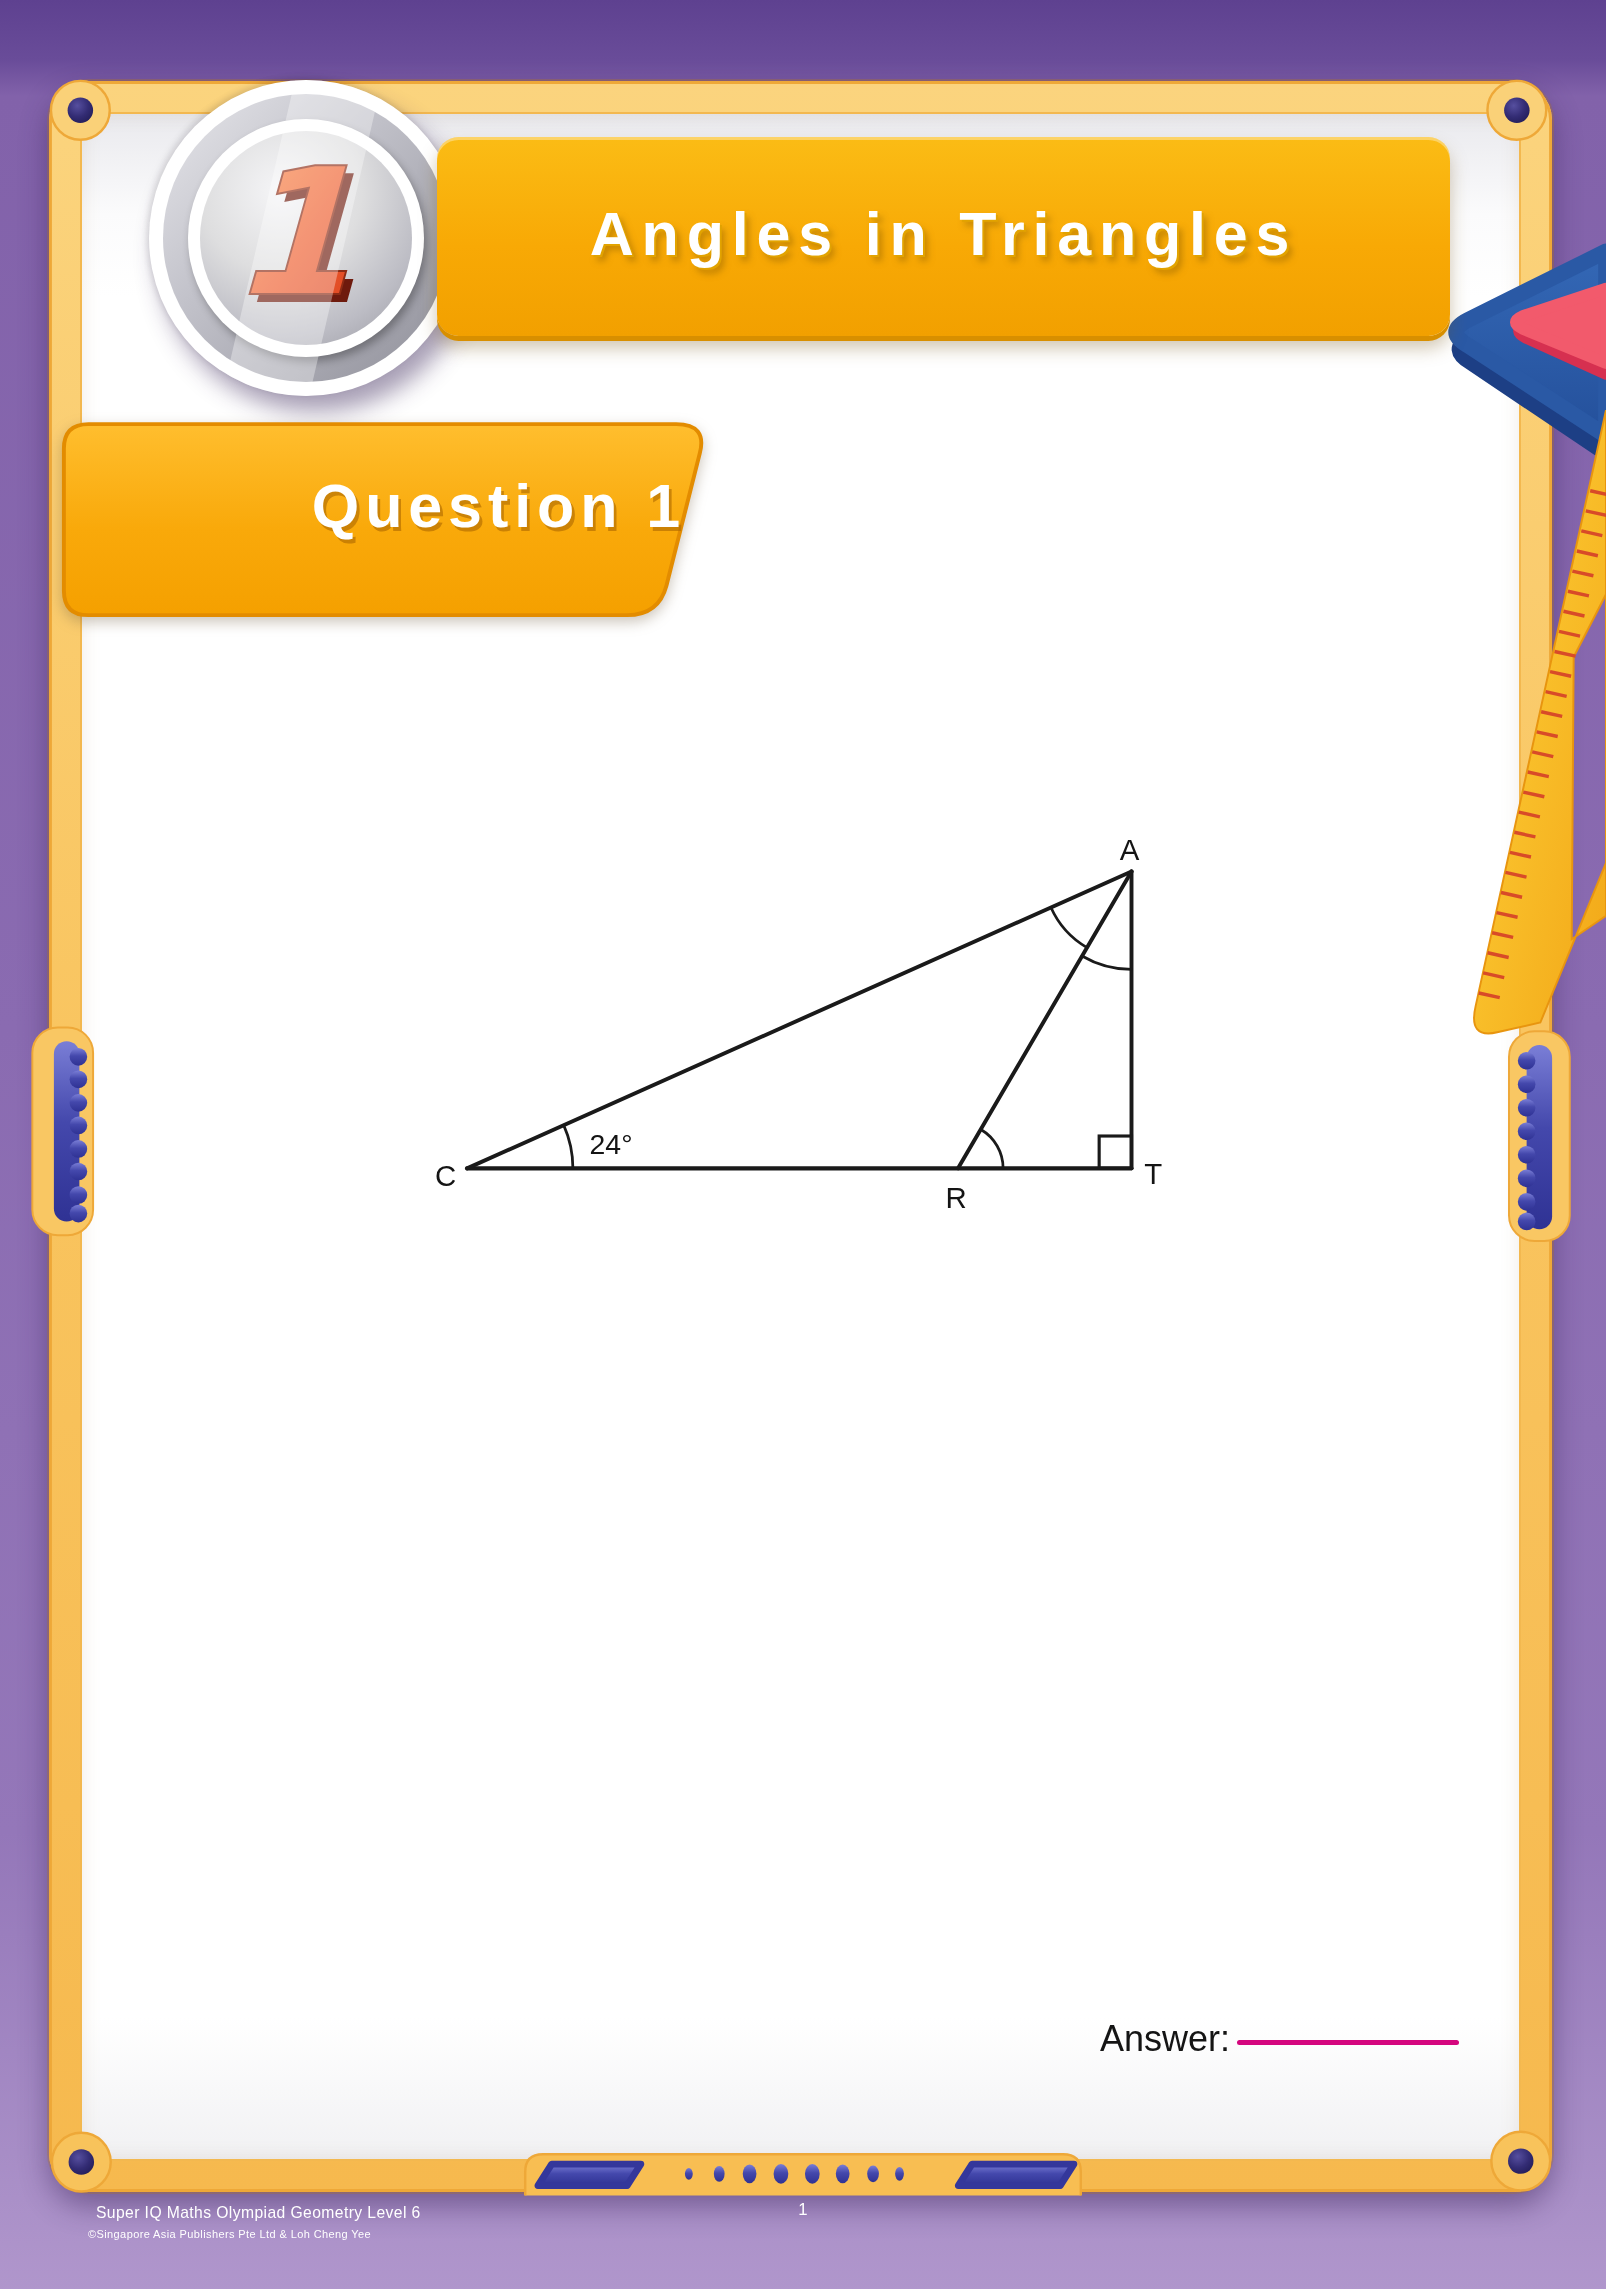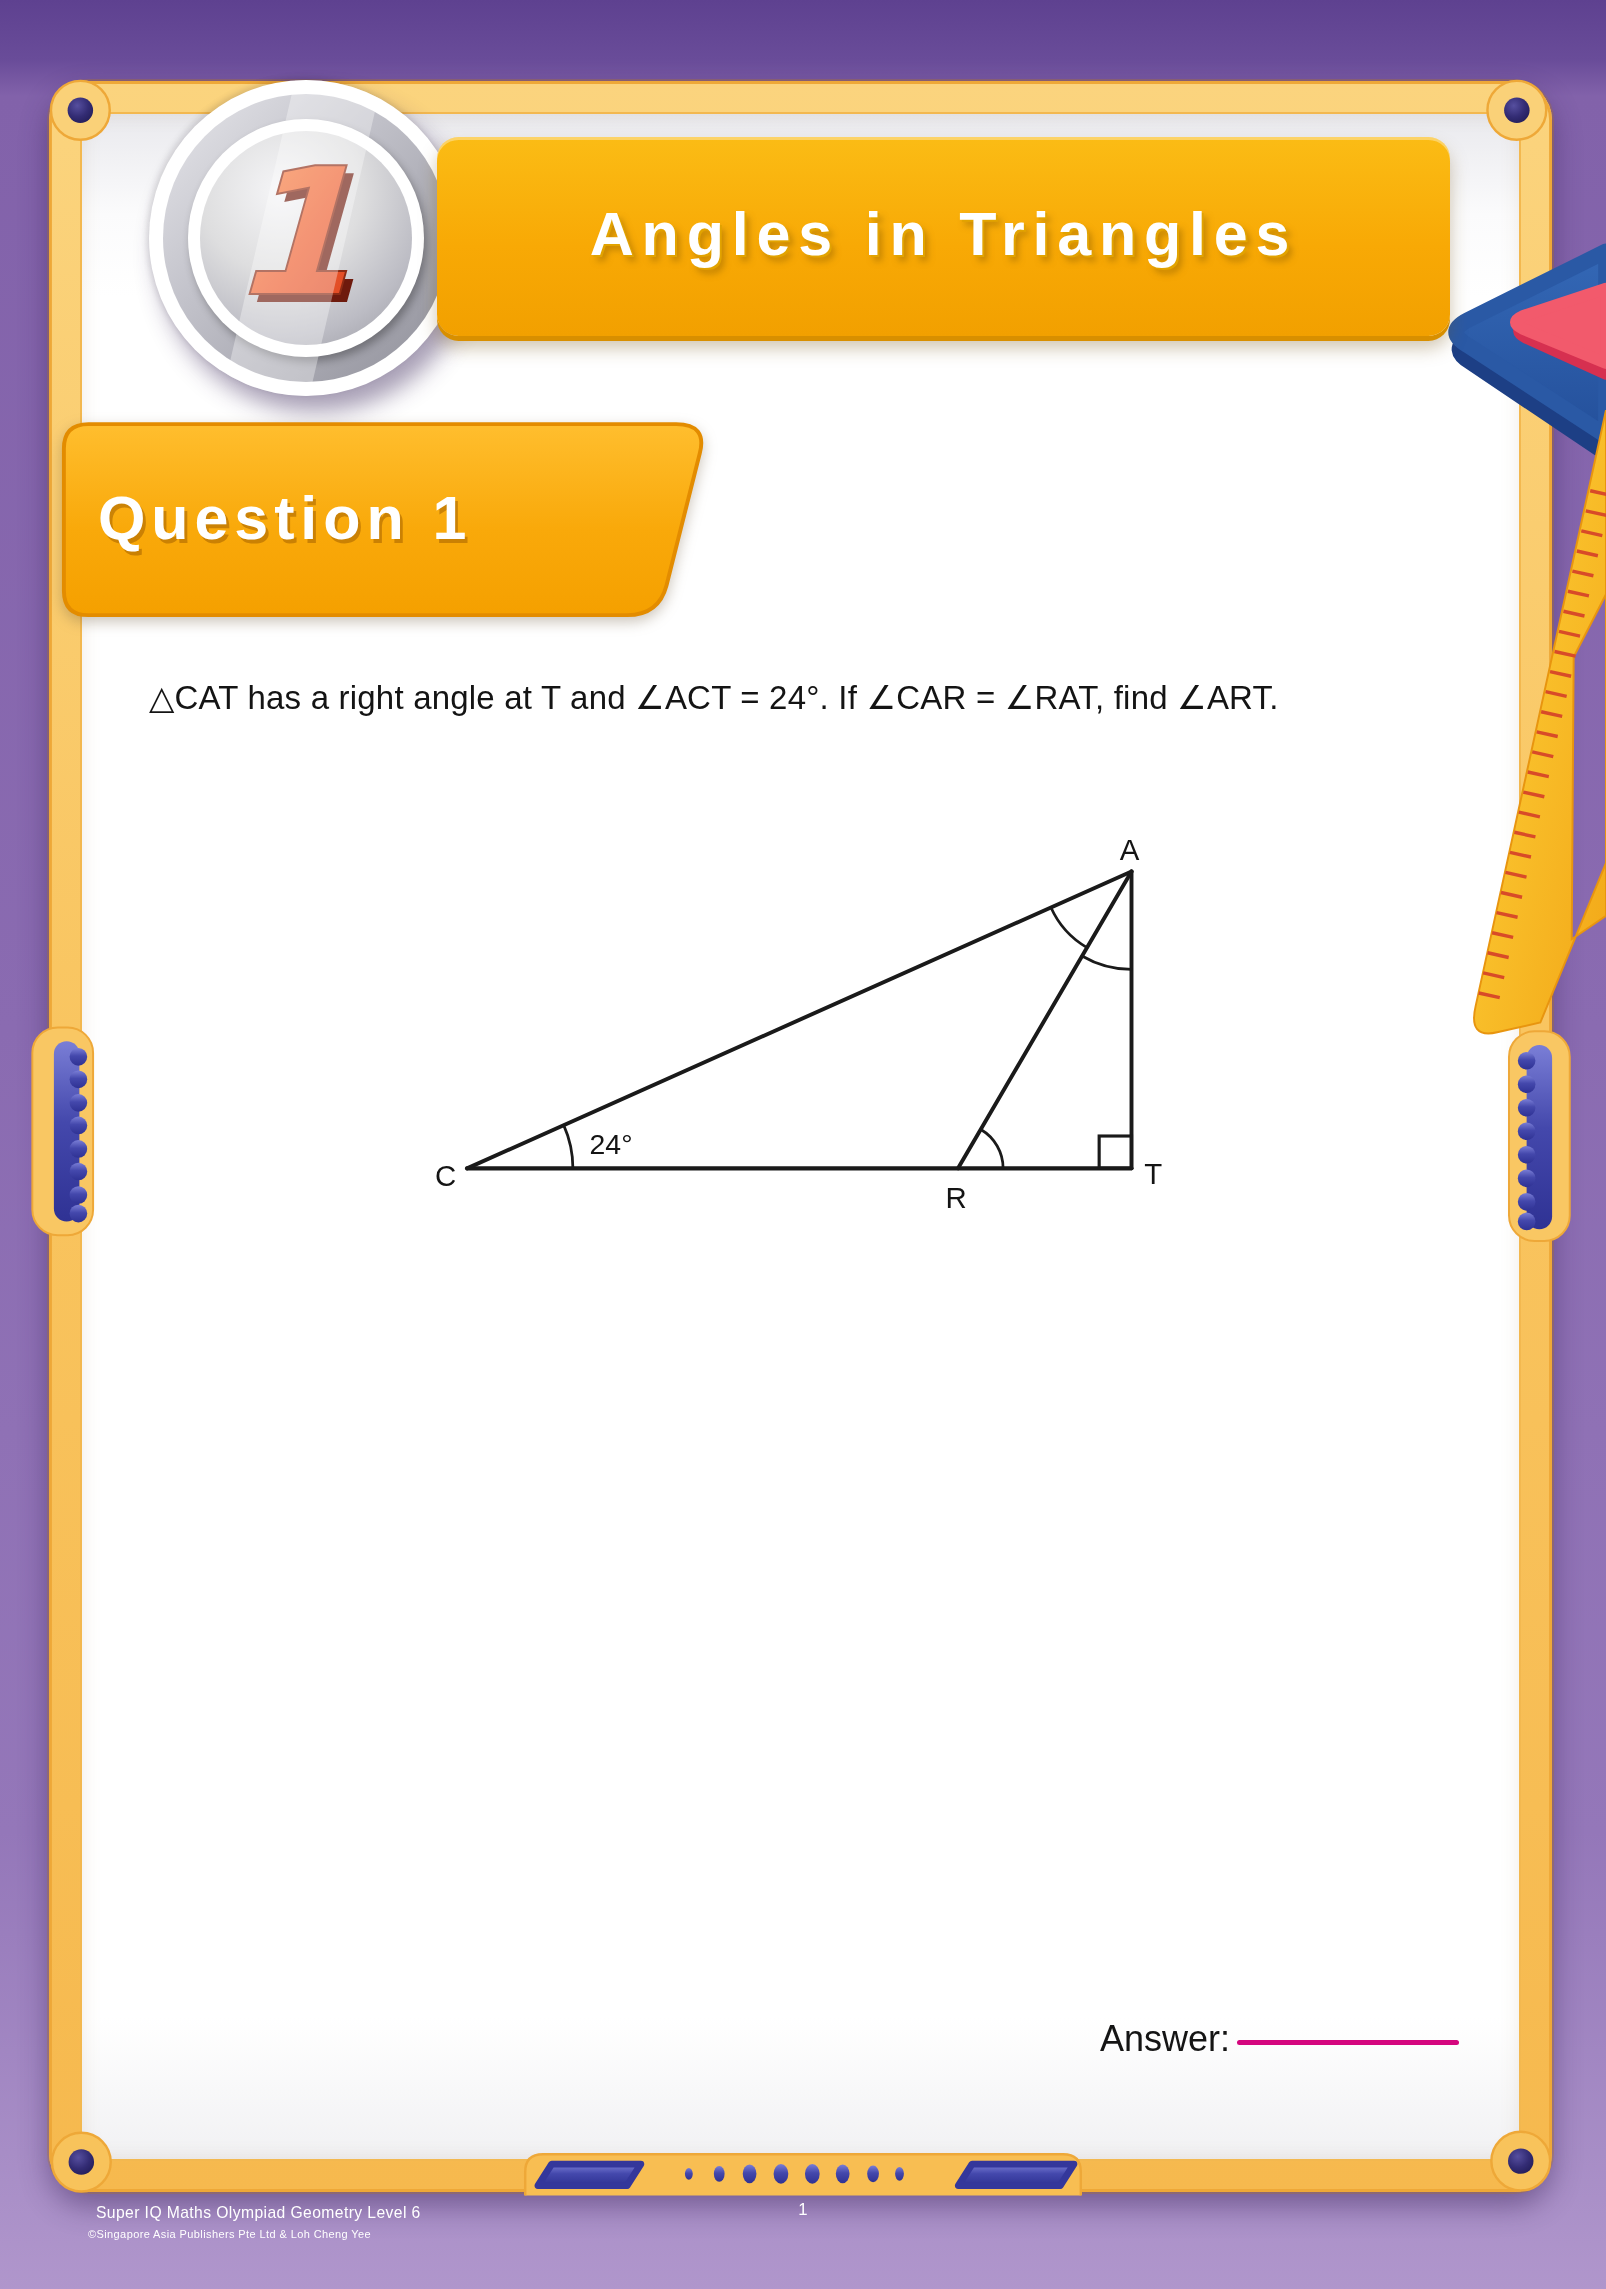--- a/index.html
+++ b/index.html
@@ -32,21 +32,21 @@
   .chapter-bar{position:absolute;left:437px;top:137px;width:1013px;height:199px;border-radius:21.6px;
     background:linear-gradient(180deg,#fbbc15 0%,#f8a905 55%,#f2a000 100%);
     box-shadow:0 4.9px 0 #d88f00,0 11.8px 17.6px rgba(120,90,30,.35),inset 0 2.9px 0 rgba(255,255,255,.35);}
   .chapter-title{position:absolute;left:0;top:204px;width:1013px;padding-right:116px;box-sizing:content-box;
     text-align:center;color:#fff;font-size:61px;font-weight:700;letter-spacing:7.8px;line-height:1;
     text-shadow:2px 2px 0 #e2a300,4.9px 5.9px 6.9px rgba(150,100,0,.5);}
   .chapter-bar .chapter-title{top:67px;text-align:center;}
   
   .q-banner{position:absolute;left:59px;top:417px;width:676px;height:216px;
     filter:drop-shadow(0 5.9px 6.9px rgba(110,90,60,.35));}
-  .q-banner-label{position:absolute;left:98px;top:488px;width:588px;text-align:left;
+  .q-banner-label{position:absolute;left:98px;top:476px;width:588px;text-align:right;
     color:#fff;font-size:61px;font-weight:700;letter-spacing:5.9px;line-height:1;
     text-shadow:2.9px 3.9px 0 rgba(172,103,0,.6);}
   
   .question-text{position:absolute;left:149px;top:678px;width:1304px;
     font-size:33px;color:#141414;letter-spacing:0.2px;}
   svg.diagram{left:421px;top:833px;}
   
   .answer-label{position:absolute;left:1100px;top:2018px;font-size:36px;color:#141414;}
   .answer-line{position:absolute;left:1237px;top:2040px;width:222px;height:4.9px;
     background:#d4067e;border-radius:2.9px;}
@@ -198,21 +198,20 @@
       <linearGradient id="qbG" x1="0" y1="0" x2="0" y2="1">
         <stop offset="0" stop-color="#ffbe2e"></stop>
           <stop offset="0.55" stop-color="#f9a90a"></stop>
           <stop offset="1" stop-color="#f5a000"></stop>
       </linearGradient>
     </defs>
     <path d="M30 7 H630 Q662 7 654 37 L620 172 Q612 202 580 202 H30 Q5 202 5 177 V32 Q5 7 30 7 Z" fill="url(#qbG)" stroke="#e38c00" stroke-width="4"></path>
   </svg>
   <div class="q-banner-label">Question 1</div>
 
-  <div class="question-text">△CAT has a right angle at T and ∠ACT = 24°. If ∠CAR = ∠RAT, find ∠ART.</div>
 
   <svg class="diagram" width="784" height="412" viewBox="0 0 800 420">
     <g stroke="#1a1a1a" fill="none" stroke-linecap="round">
       <line x1="47" y1="342" x2="725" y2="342" stroke-width="4.2"></line>
       <line x1="47" y1="342" x2="725" y2="39" stroke-width="4"></line>
       <line x1="725" y1="39" x2="725" y2="342" stroke-width="4"></line>
       <line x1="725" y1="39" x2="548" y2="342" stroke-width="4"></line>
       <rect x="692" y="309" width="33" height="33" stroke-width="3.2"></rect>
       <path d="M155 342 A108 108 0 0 0 145.6 297.9" stroke-width="2.8"></path>
       <path d="M642.8 75.8 A90 90 0 0 0 679.6 116.7" stroke-width="2.8"></path>

